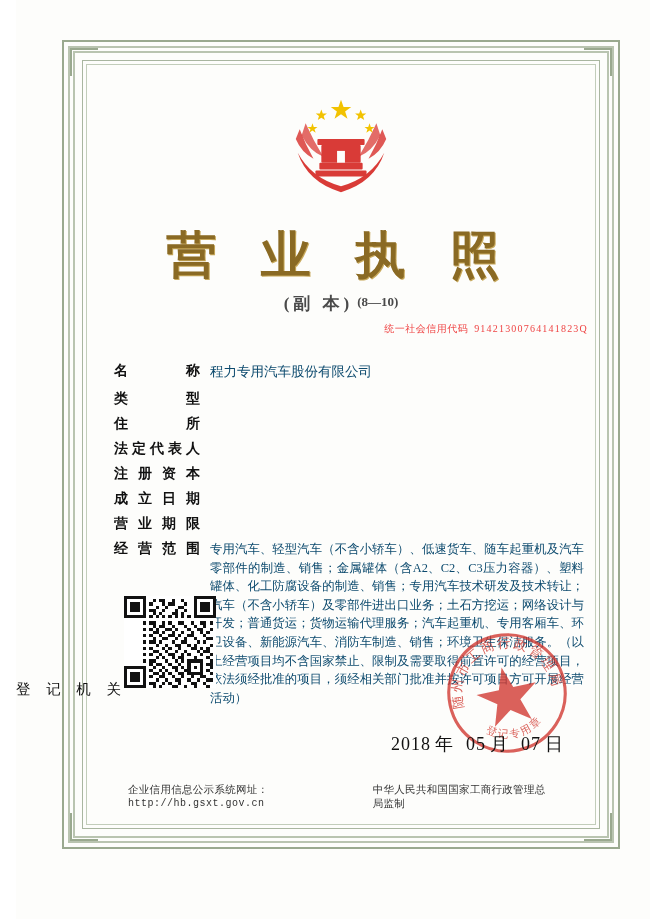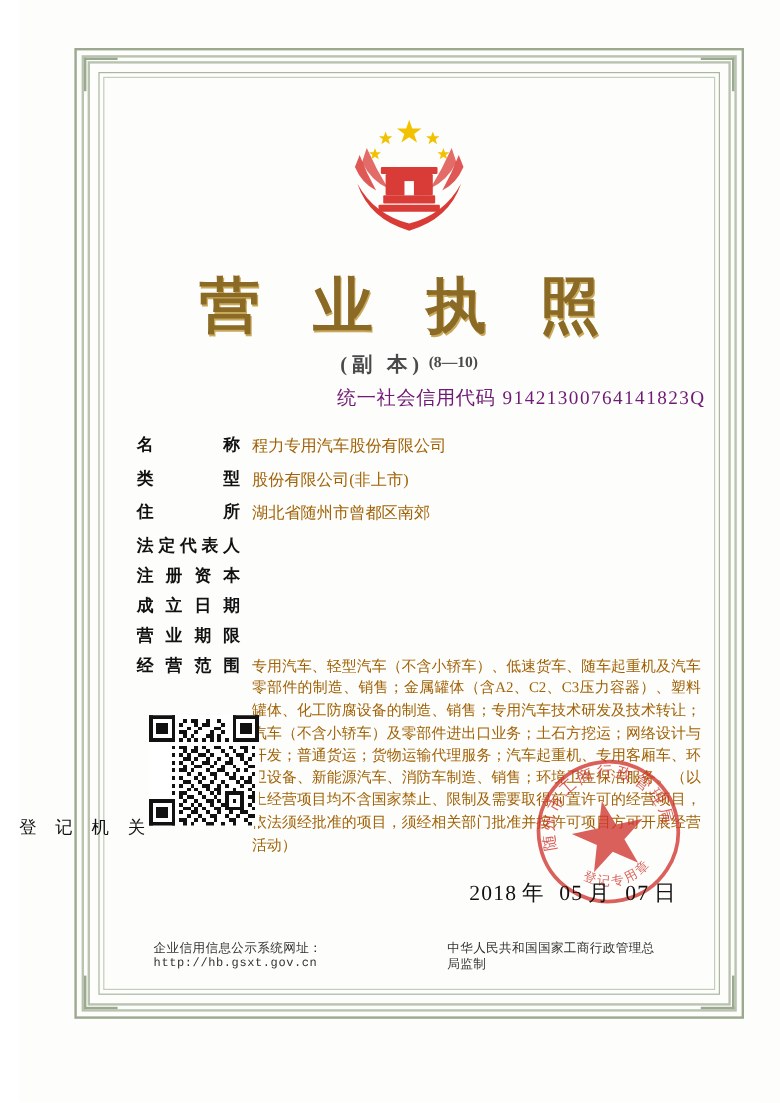--- a/index.html
+++ b/index.html
@@ -108,22 +108,22 @@
   .sub-code {
     font-size: 13px;
     margin-left: 4px;
     vertical-align: 3px;
   }
 
   .credit-line {
     position: absolute;
     right: 78px;
     top: 322px;
-    font-size: 16px;
-    color: #701a75;
+    font-size: 10px;
+    color: #ef4444;
     letter-spacing: 0.5px;
   }
   .credit-line .code {
     font-family: "Liberation Serif", "DejaVu Serif", serif;
     letter-spacing: 1.2px;
     margin-left: 6px;
   }
 
   
   .fields {
@@ -144,21 +144,21 @@
     color: #111;
     letter-spacing: 0px;
     display: flex;
     justify-content: space-between;
     font-weight: bold;
   }
   .row-label span { display: inline-block; }
   .row-value {
     flex: 1;
     font-size: 13.5px;
-    color: #a16207;
+    color: #0c4a6e;
     line-height: 1.55;
     padding-left: 10px;
   }
   .row-value.scope {
     font-size: 12.4px;
     line-height: 1.5;
     text-align: justify;
   }
 
   
@@ -285,29 +285,27 @@
           <span>称</span>
         </div>
       <div class="row-value">程力专用汽车股份有限公司</div>
     </div>
 
     <div class="row">
       <div class="row-label">
           <span>类</span>
           <span>型</span>
         </div>
-      <div class="row-value">股份有限公司(非上市)</div>
     </div>
 
     <div class="row">
       <div class="row-label">
           <span>住</span>
           <span>所</span>
         </div>
-      <div class="row-value">湖北省随州市曾都区南郊</div>
     </div>
 
     <div class="row">
       <div class="row-label">
           <span>法</span>
           <span>定</span>
           <span>代</span>
           <span>表</span>
           <span>人</span>
         </div>

